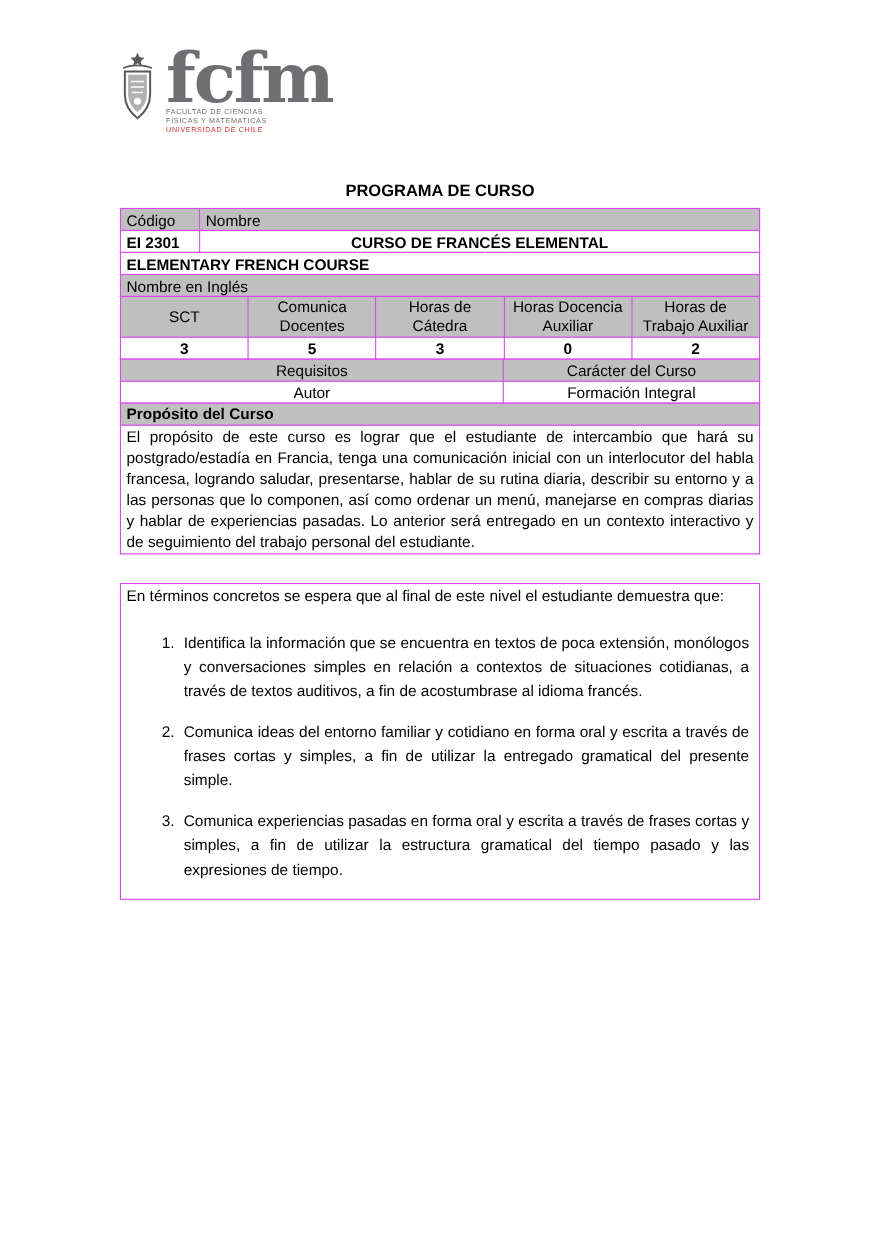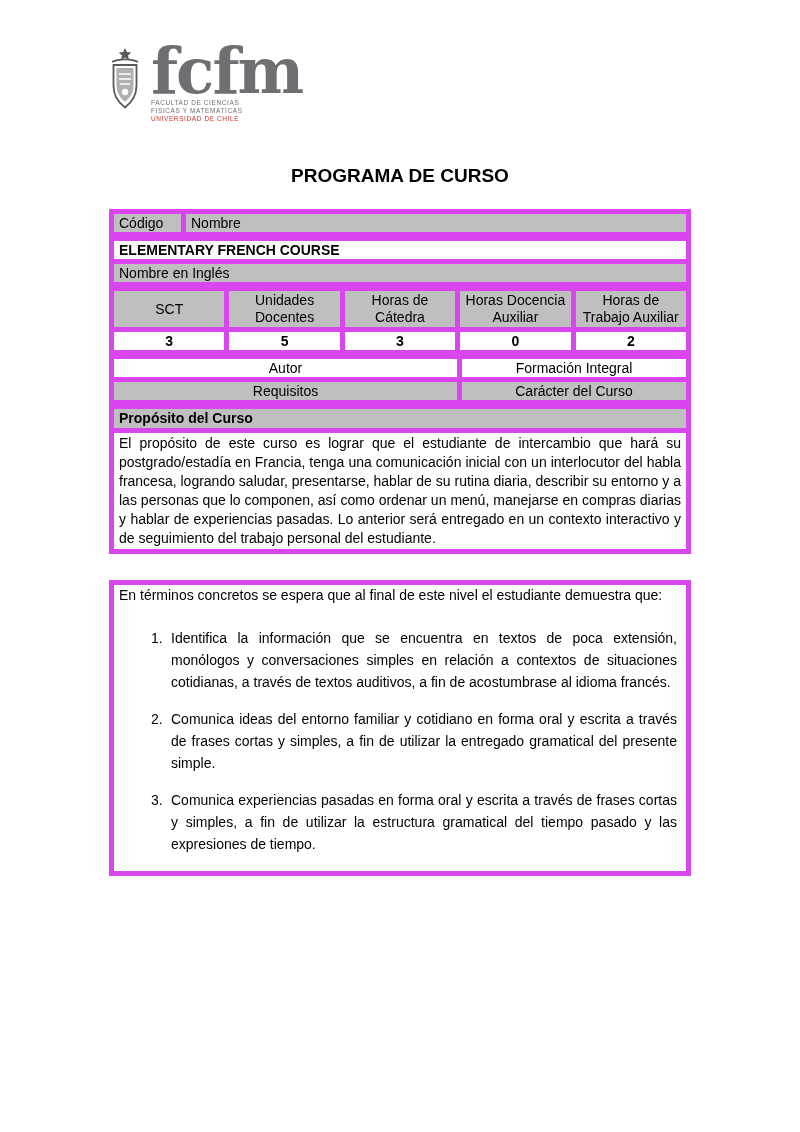--- a/index.html
+++ b/index.html
@@ -36,33 +36,33 @@
     letter-spacing:0.6px;
     color:#6e6f72;
     margin-top:2px;
   }
   .logo-caption .red-line { color:#d0342c; }
   
   .doc-title {
     margin-top:32px;
     text-align:center;
     font-weight:bold;
-    font-size:19px;
-    margin-bottom:23px;
+    font-size:15px;
+    margin-bottom:8px;
   }
   
   table.tbl {
     width:582px;
     border-collapse:collapse;
     table-layout:fixed;
     font-size:14px;
     margin-top:-1px;
   }
   table.tbl td {
-    border:5px solid #d946ef;
+    border:1px solid #d946ef;
     padding:1px 5px;
     height:20px;
     vertical-align:middle;
   }
   .gray { background:#bfbfbf; }
   .b { font-weight:bold; }
   .center { text-align:center; }
   .hdr5 td { text-align:center; height:38px; line-height:17px; }
   .vals td { text-align:center; font-weight:bold; height:19px; }
   .section-hdr td {
@@ -120,20 +120,24 @@
   <table class="tbl">
     <colgroup>
         <col style="width:72px">
         <col>
       </colgroup>
     <tbody>
         <tr>
       <td class="gray">Código</td>
       <td class="gray">Nombre</td>
     </tr>
+    <tr>
+      <td class="b">EI 2301</td>
+      <td class="b center">CURSO DE FRANCÉS ELEMENTAL</td>
+    </tr>
   </tbody>
     </table>
 
   <table class="tbl">
     <tbody>
         <tr>
       <td class="b">ELEMENTARY FRENCH COURSE</td>
     </tr>
     <tr>
       <td class="gray">Nombre en Inglés</td>
@@ -145,21 +149,21 @@
     <colgroup>
         <col>
         <col>
         <col>
         <col>
         <col>
       </colgroup>
     <tbody>
         <tr class="hdr5">
       <td class="gray">SCT</td>
-      <td class="gray">Unidades Docentes</td>
+      <td class="gray">Comunica Docentes</td>
       <td class="gray">Horas de Cátedra</td>
       <td class="gray">Horas Docencia Auxiliar</td>
       <td class="gray">Horas de Trabajo Auxiliar</td>
     </tr>
     <tr class="vals">
       <td>3</td>
       <td>5</td>
       <td>3</td>
       <td>0</td>
       <td>2</td>
@@ -167,26 +171,26 @@
   </tbody>
     </table>
 
   <table class="tbl">
     <colgroup>
         <col style="width:348px">
         <col>
       </colgroup>
     <tbody>
         <tr>
+      <td class="gray center">Requisitos</td>
+      <td class="gray center">Carácter del Curso</td>
+    </tr>
+    <tr>
       <td class="center">Autor</td>
       <td class="center">Formación Integral</td>
-    </tr>
-    <tr>
-      <td class="gray center">Requisitos</td>
-      <td class="gray center">Carácter del Curso</td>
     </tr>
   </tbody>
     </table>
 
   <table class="tbl">
     <tbody>
         <tr class="section-hdr">
       <td class="gray">Propósito del Curso</td>
     </tr>
     <tr>

